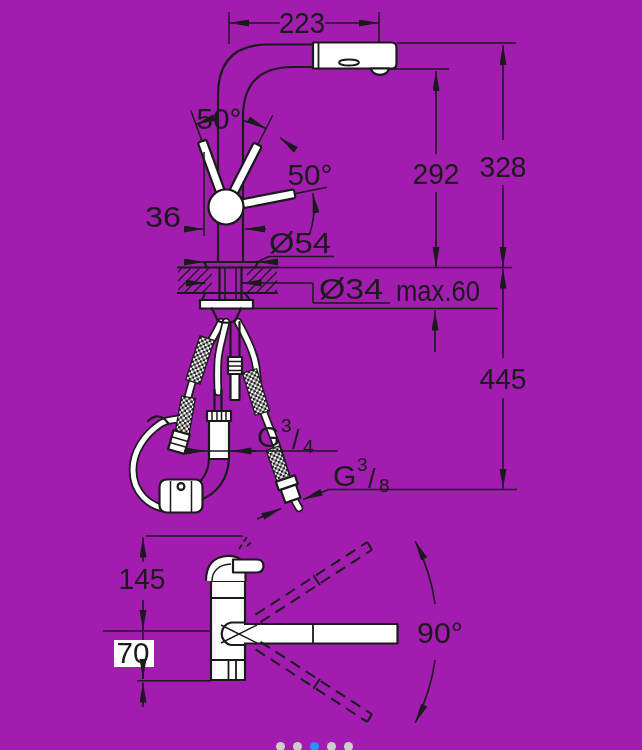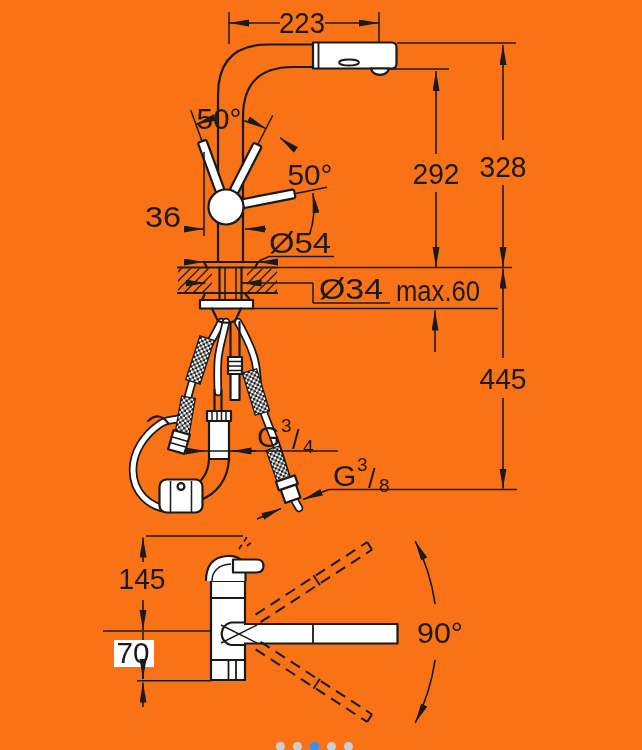--- a/index.html
+++ b/index.html
@@ -1,16 +1,16 @@
 <!DOCTYPE html>
 <html><head>
 <meta charset="utf-8">
 <style>
   html,body{margin:0;padding:0;background:#fff;}
-  .page{position:relative;width:642px;height:750px;background:#f97316;overflow:hidden;}
+  .page{position:relative;width:642px;height:750px;background:#a21caf;overflow:hidden;}
   svg{position:absolute;left:0;top:0;}
   .s2{fill:none;stroke:#1a1a1a;stroke-width:2.2;stroke-linejoin:round;stroke-linecap:round;}
   .s2f{fill:#fff;stroke:#1a1a1a;stroke-width:2.2;stroke-linejoin:round;}
   .s18{fill:none;stroke:#1a1a1a;stroke-width:1.8;}
   .s1{fill:none;stroke:#1a1a1a;stroke-width:1.5;}
   .dim{fill:none;stroke:#1a1a1a;stroke-width:1.6;marker-end:url(#arr);}
   .hz{fill:none;stroke:#1a1a1a;stroke-width:8.5;stroke-linecap:round;}
   .hzi{fill:none;stroke:#fff;stroke-width:5;stroke-linecap:round;}
   .dsh{fill:none;stroke:#1a1a1a;stroke-width:2;stroke-dasharray:11 7;}
   .dsh2{fill:none;stroke:#1a1a1a;stroke-width:1.8;stroke-dasharray:5 4;}

